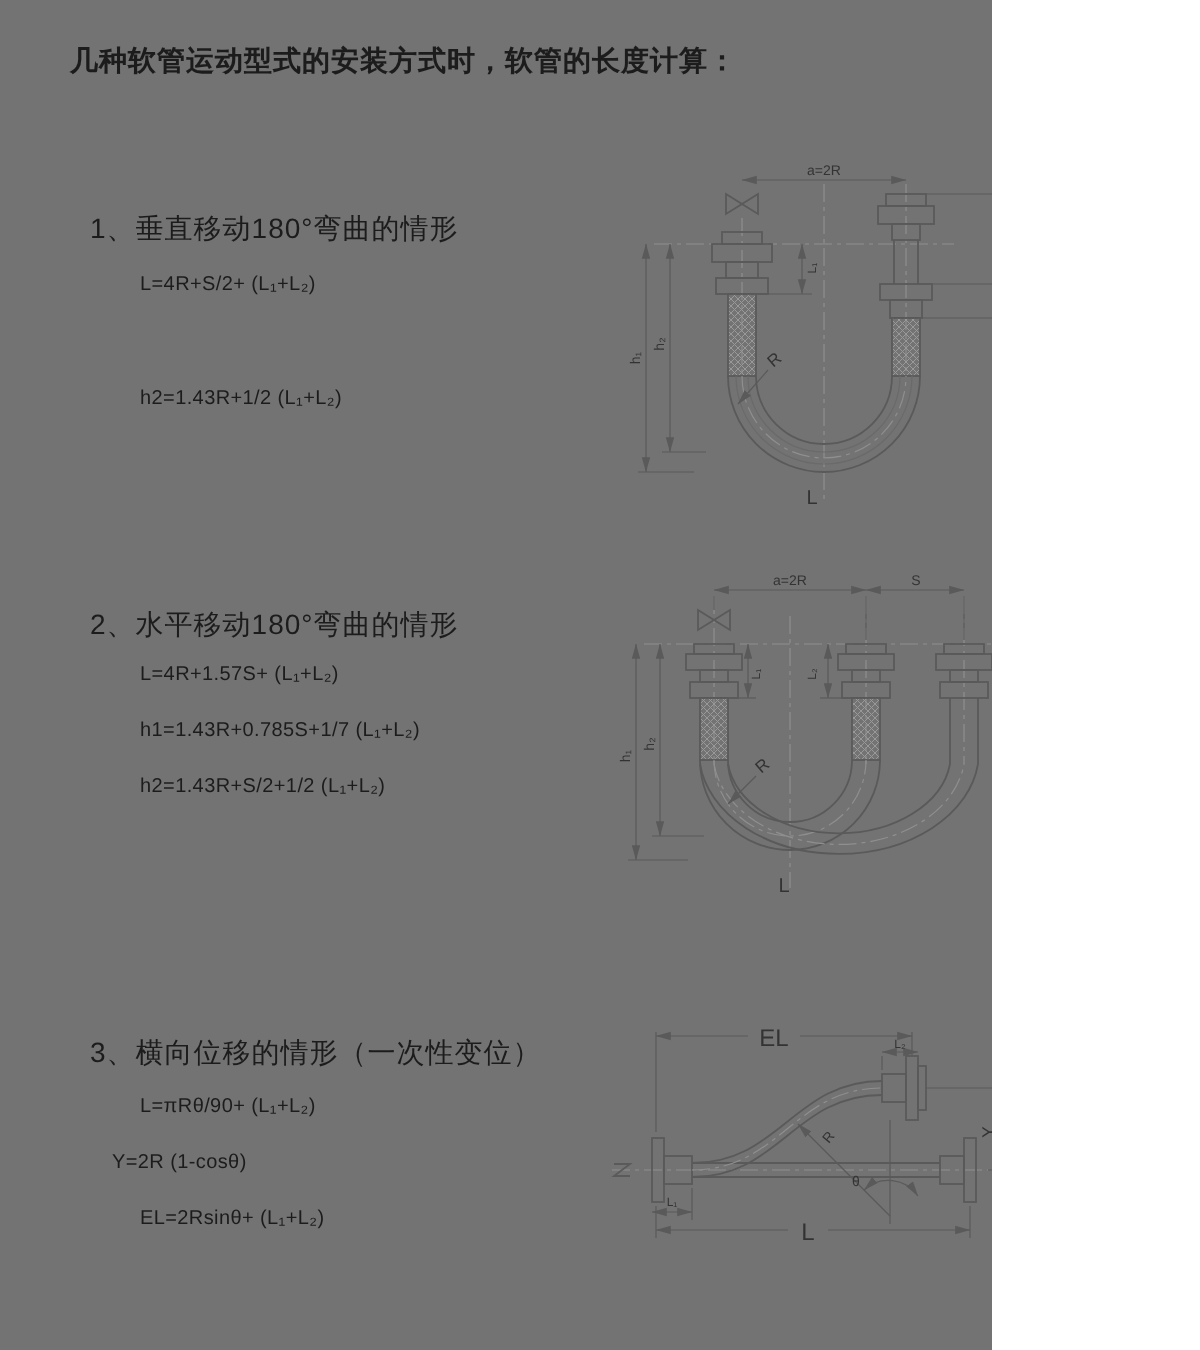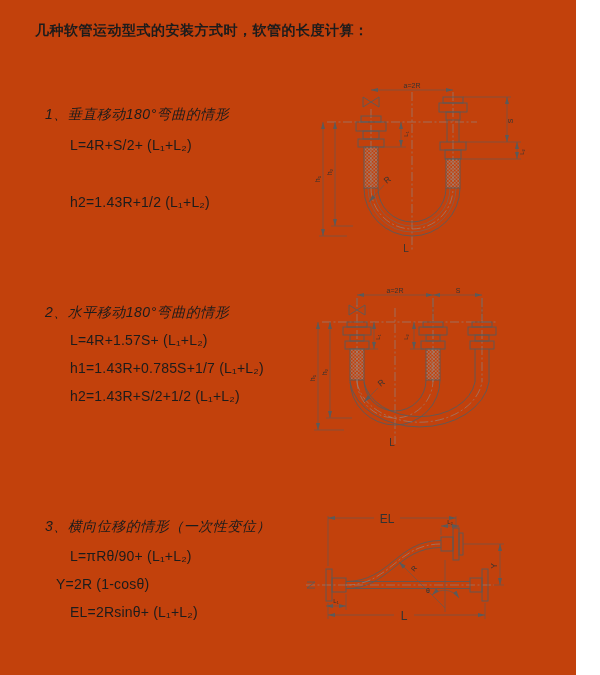--- a/index.html
+++ b/index.html
@@ -1,20 +1,20 @@
 <!DOCTYPE html>
 <html><head>
 <meta charset="utf-8">
 <style>
   html,body{margin:0;padding:0;background:#ffffff;}
-  .page{position:relative;width:576px;height:675px;background:#c2410c;overflow:hidden;
+  .page{position:relative;width:496px;height:675px;background:#737373;overflow:hidden;
         font-family:"Liberation Sans","DejaVu Sans",sans-serif;color:#1c1c1c;text-align:right;}
   .doc-title{position:absolute;left:35px;top:22px;font-size:14px;font-weight:bold;letter-spacing:0.5px;}
-  .sec-heading{position:absolute;font-size:14px;color:#1c1c1c;letter-spacing:0.5px;font-style:italic;}
-  .formula{position:absolute;font-size:14px;color:#1c1c1c;letter-spacing:0.2px;}
+  .sec-heading{position:absolute;font-size:14px;color:#1c1c1c;letter-spacing:0.5px;}
+  .formula{position:absolute;font-size:10px;color:#1c1c1c;letter-spacing:0.2px;}
   svg.diag{position:absolute;overflow:visible;}
   .ln{stroke:#5a5a5a;stroke-width:0.9;fill:none;}
   .lt{stroke:#6a6a6a;stroke-width:0.6;fill:none;}
   .cl{stroke:#8f8f8f;stroke-width:0.6;fill:none;stroke-dasharray:9 2.5 2 2.5;}
   .dim{stroke:#5a5a5a;stroke-width:0.6;fill:none;}
   .dlab{fill:#333;font-family:"Liberation Sans","DejaVu Sans",sans-serif;}
   .f7{font-size:7px;} .f6{font-size:6px;} .f8{font-size:8.5px;} .f10{font-size:10px;} .f12{font-size:12px;}
 </style>
 </head>
 <body>

